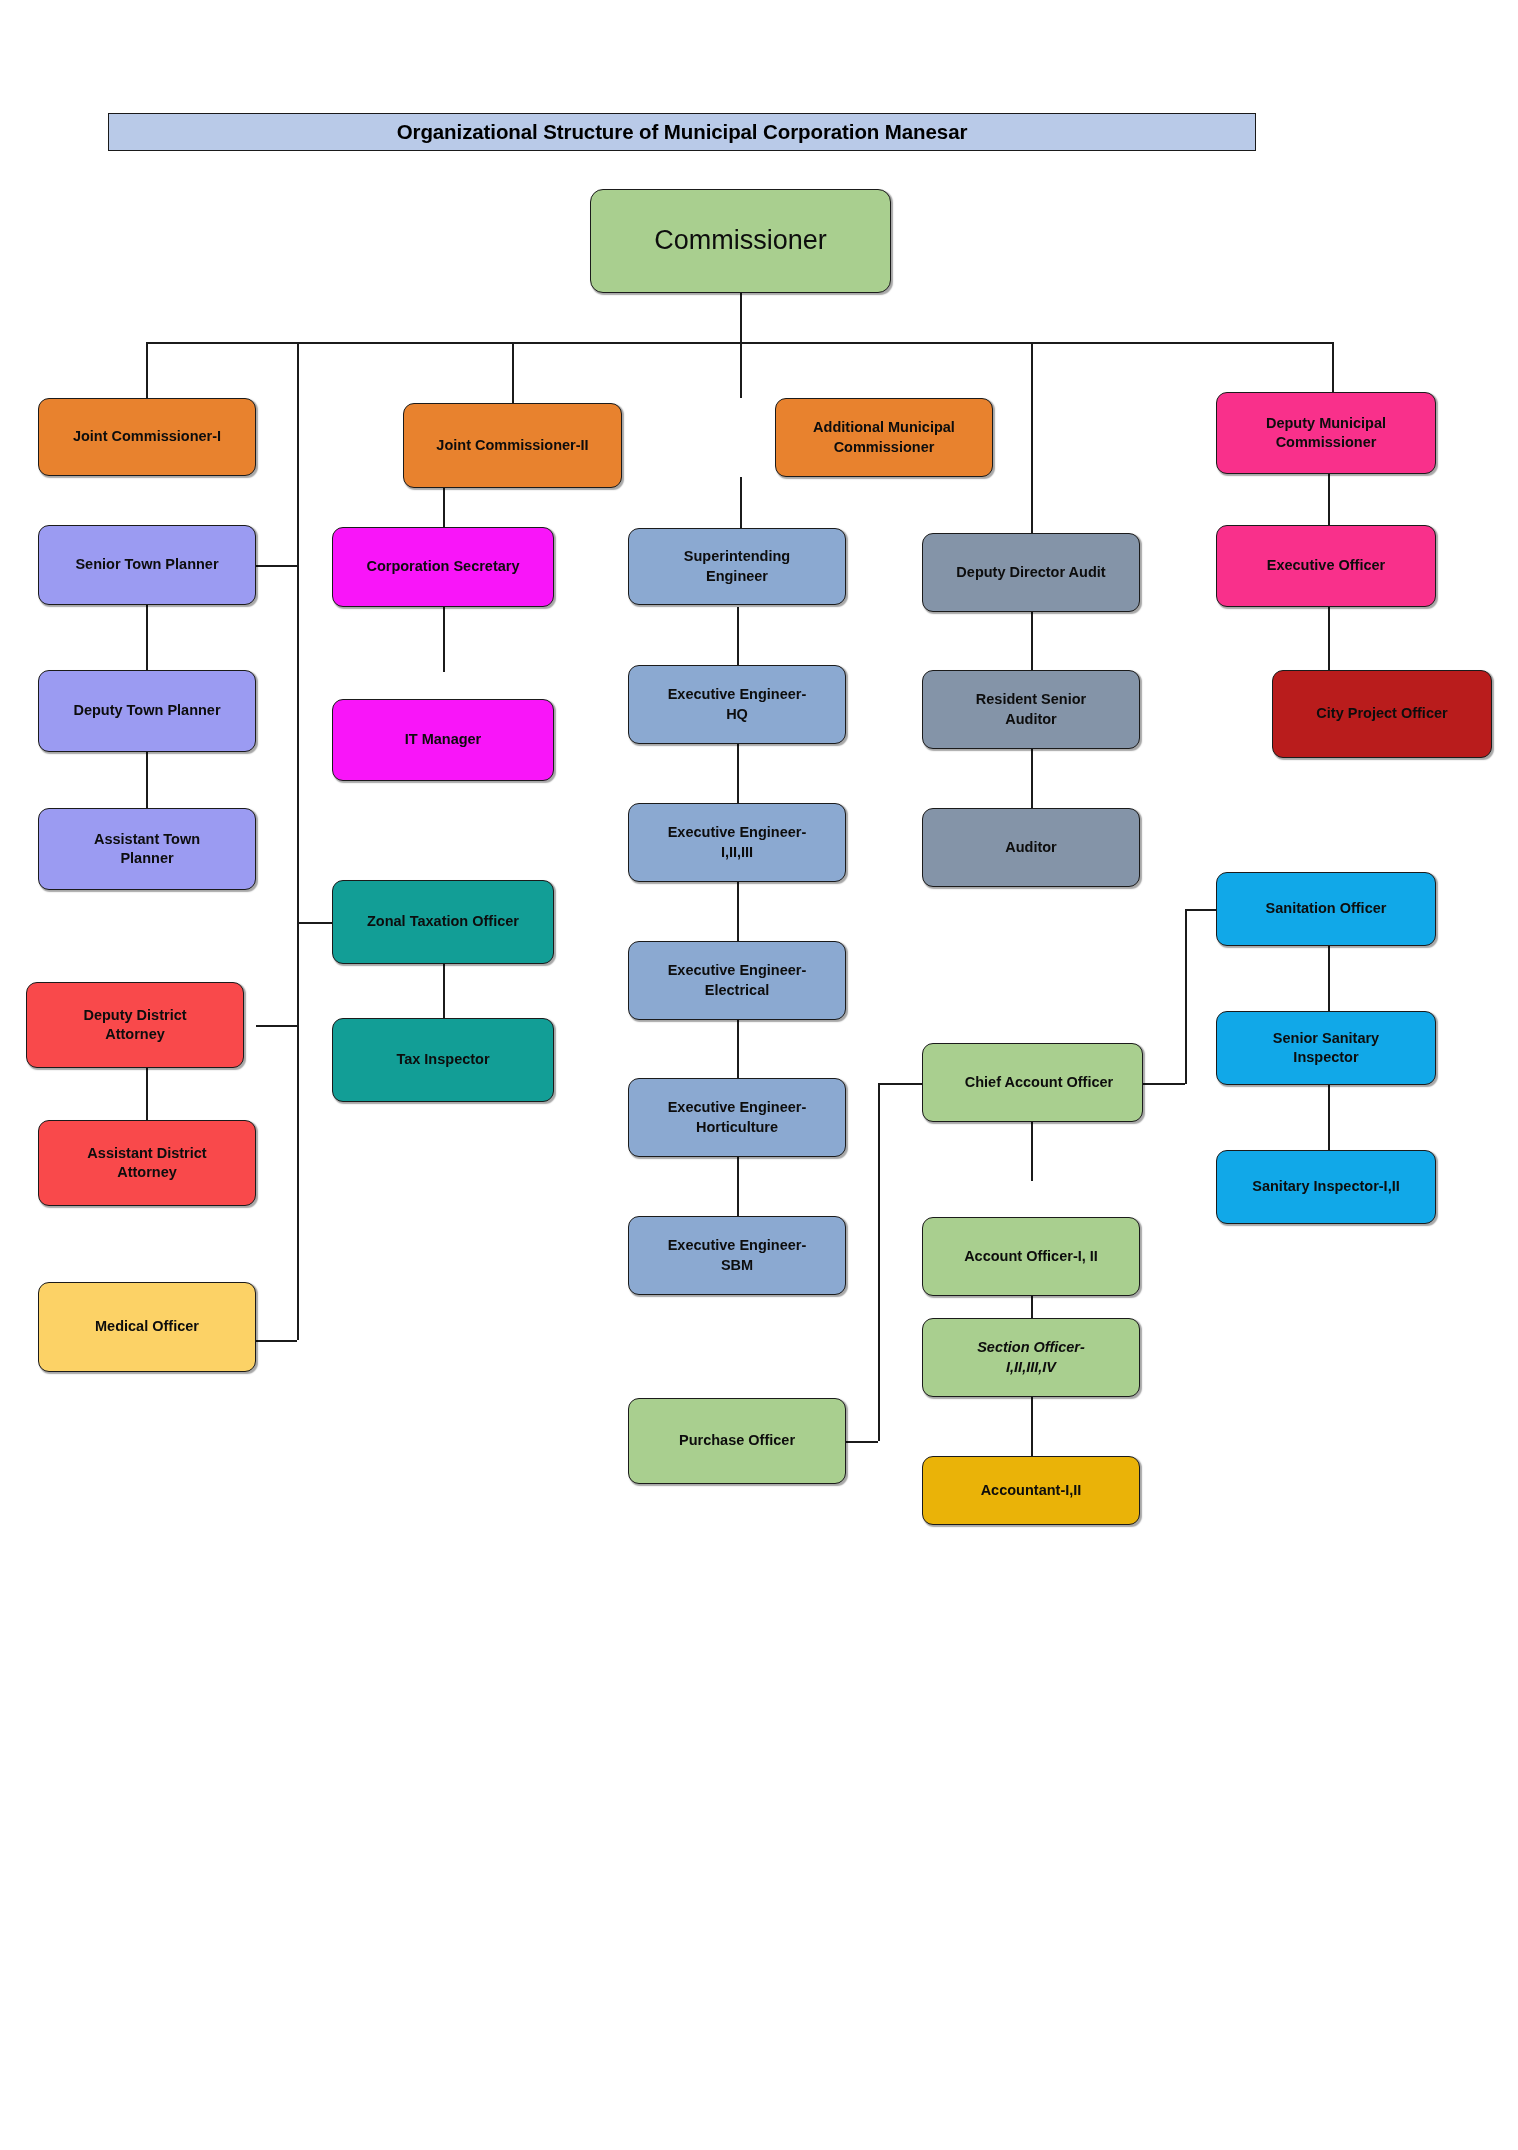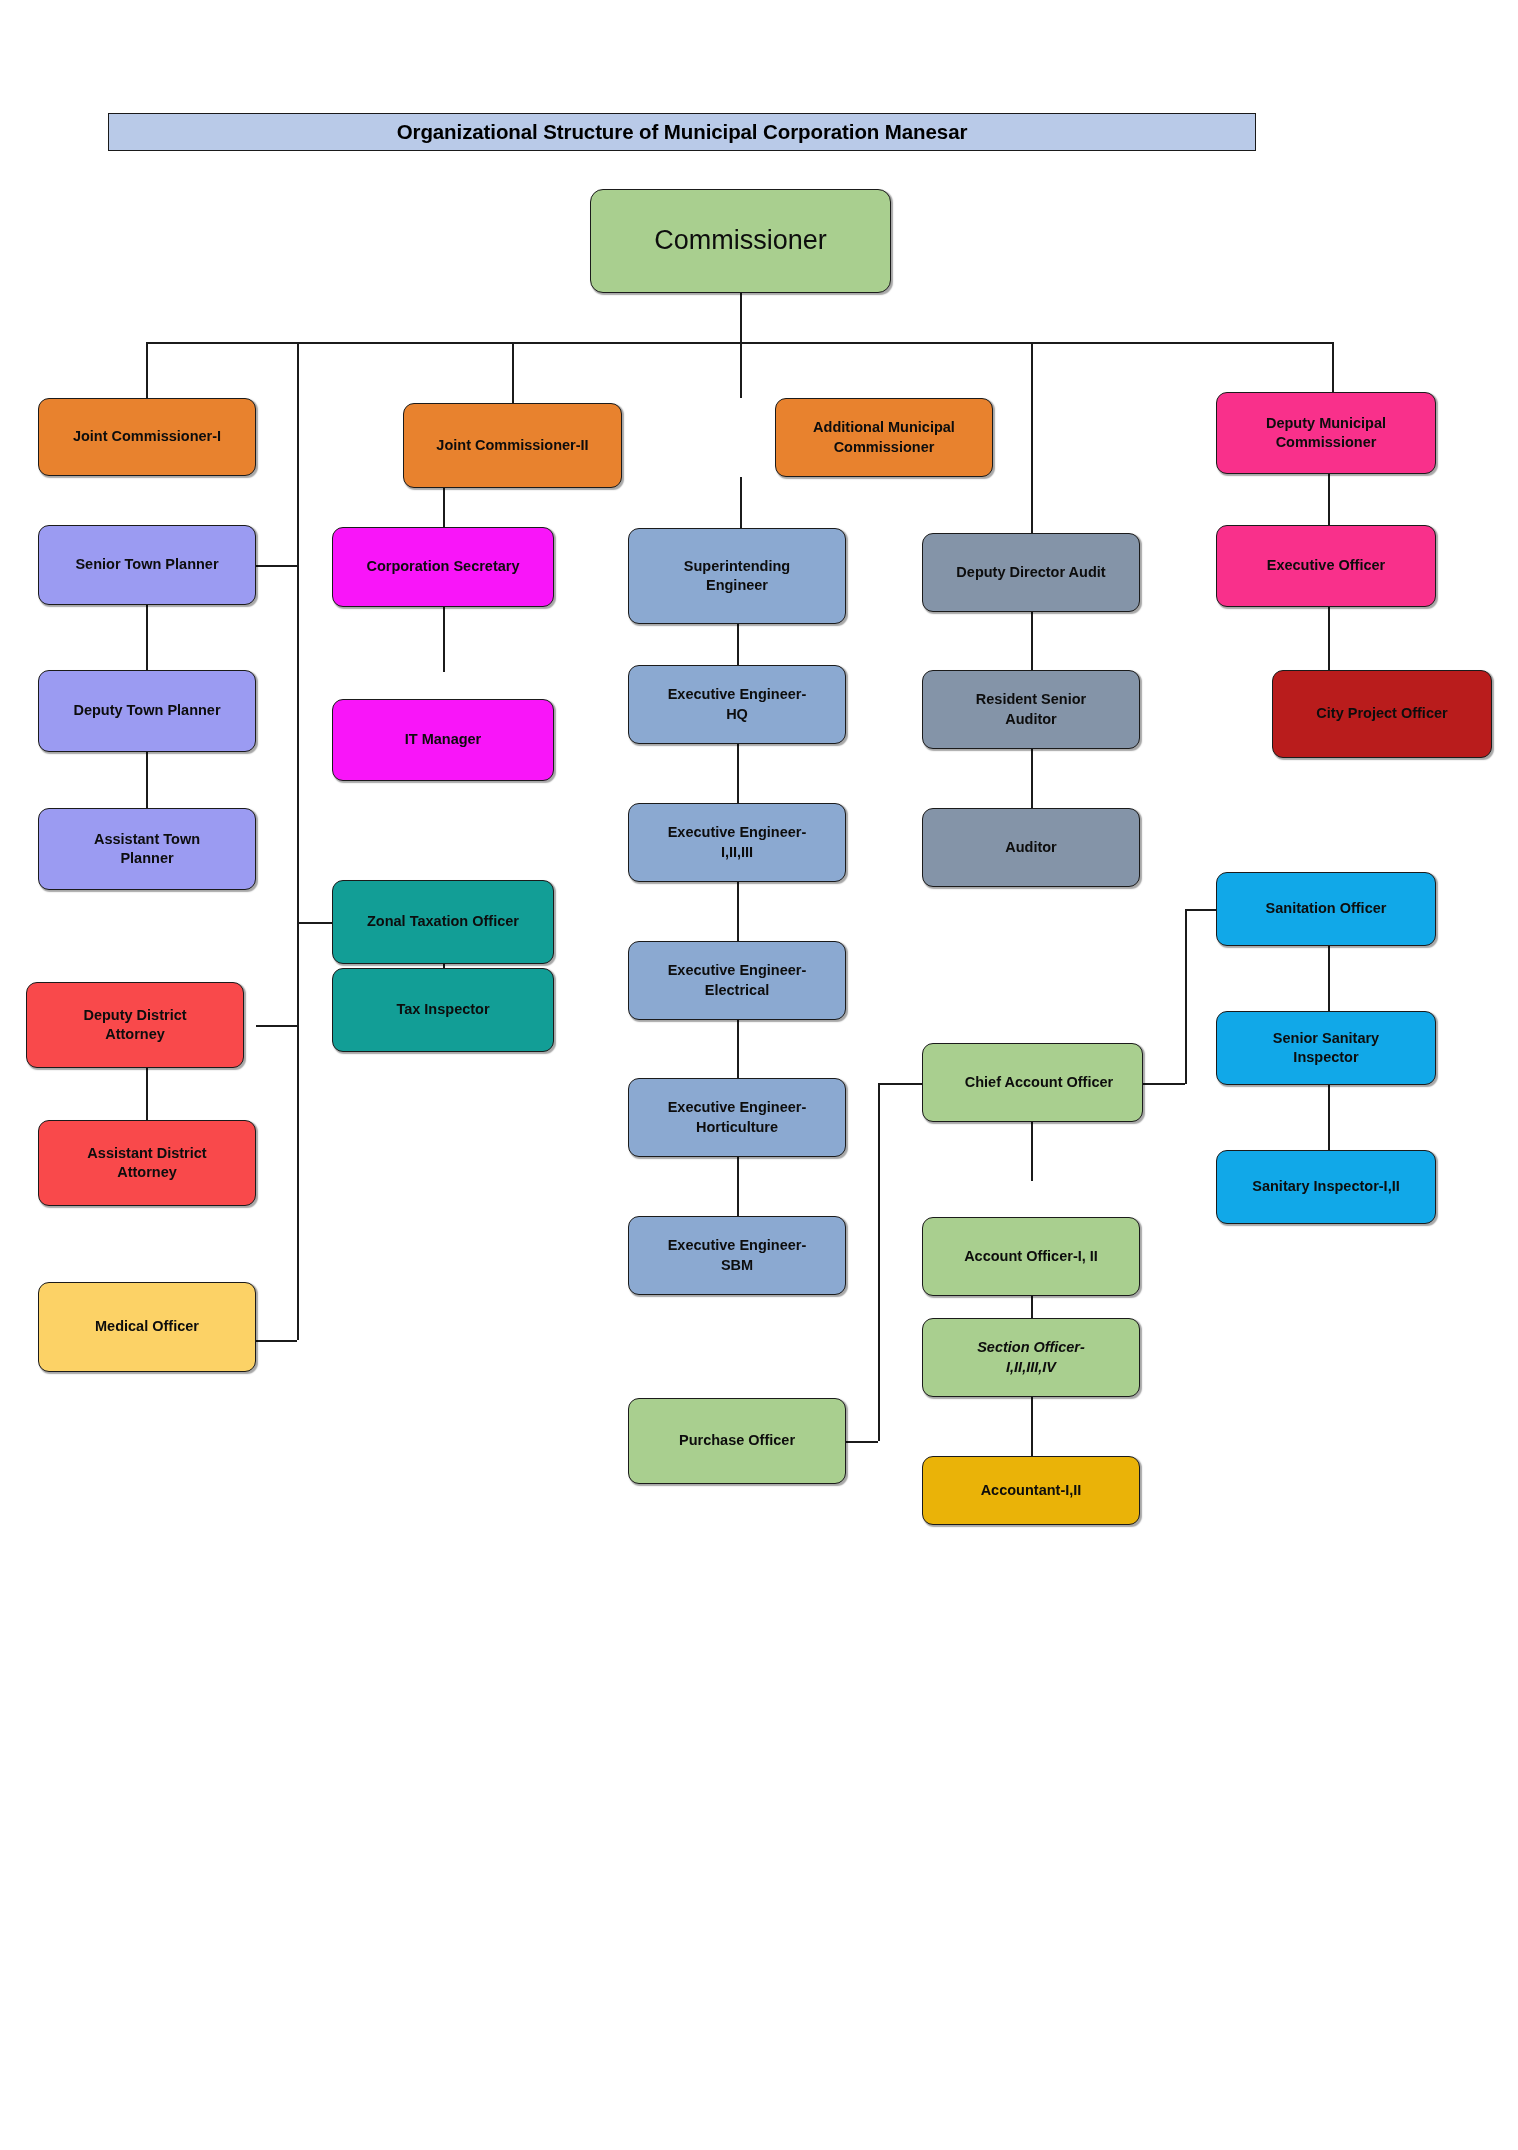--- a/index.html
+++ b/index.html
@@ -155,28 +155,28 @@
       </div>
       <div class="node" style="left: 332px; top: 527px; width: 222px; height: 80px; background: rgb(249, 21, 249);">
         <span class="lbl">Corporation Secretary</span>
       </div>
       <div class="node" style="left: 332px; top: 672px; width: 222px; height: 82px; background: rgb(249, 21, 249); margin-top: 27px;">
         <span class="lbl">IT Manager</span>
       </div>
       <div class="node" style="left: 332px; top: 880px; width: 222px; height: 84px; background: rgb(18, 158, 150);">
         <span class="lbl">Zonal Taxation Officer</span>
       </div>
-      <div class="node" style="left: 332px; top: 968px; width: 222px; height: 84px; background: rgb(18, 158, 150);">
+      <div class="node" style="left: 332px; top: 1018px; width: 222px; height: 84px; background: rgb(18, 158, 150);">
         <span class="lbl">Tax Inspector</span>
       </div>
       <div class="node" style="left: 775px; top: 398px; width: 218px; height: 79px; background: rgb(232, 130, 46);">
         <span class="lbl">Additional Municipal
 Commissioner</span>
       </div>
-      <div class="node" style="left: 628px; top: 528px; width: 218px; height: 96px; background: rgb(139, 169, 209);">
+      <div class="node" style="left: 628px; top: 528px; width: 218px; height: 77px; background: rgb(139, 169, 209);">
         <span class="lbl">Superintending
 Engineer</span>
       </div>
       <div class="node" style="left: 628px; top: 665px; width: 218px; height: 79px; background: rgb(139, 169, 209);">
         <span class="lbl">Executive Engineer-
 HQ</span>
       </div>
       <div class="node" style="left: 628px; top: 803px; width: 218px; height: 79px; background: rgb(139, 169, 209);">
         <span class="lbl">Executive Engineer-
 I,II,III</span>

